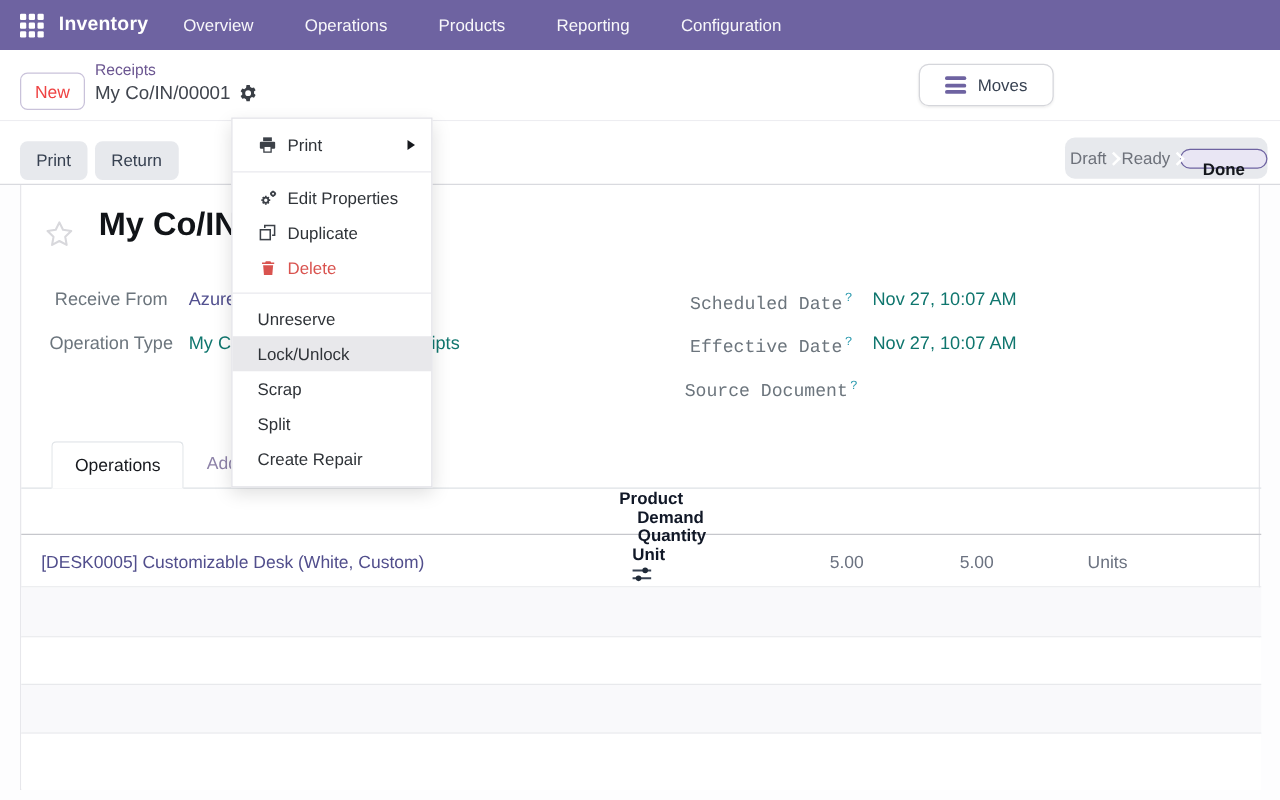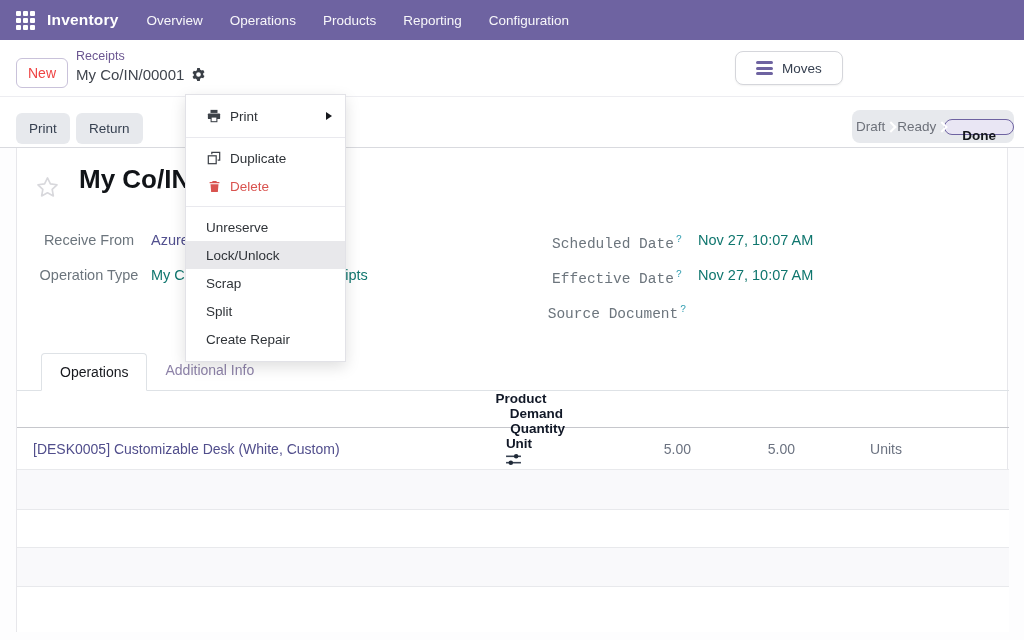--- a/index.html
+++ b/index.html
@@ -7,21 +7,21 @@
   body { font-family:"Liberation Sans", sans-serif; background:#fdfdfe; position:relative; }
   .screen { position:absolute; inset:0; }
 
   
   .navbar { position:absolute; top:0; left:0; width:1024px; height:40px; background:#6e63a1;
             display:flex; align-items:center; padding:0 16px; color:#fff; }
   .apps-grid { width:19px; height:19px; display:grid; grid-template-columns:repeat(3,5px);
                grid-template-rows:repeat(3,5px); gap:2px; margin-right:12px; cursor:pointer; }
   .apps-grid span { background:#fff; border-radius:1px; }
   .nav-app { font-size:15.5px; font-weight:700; margin-right:28px; letter-spacing:.2px; }
-  .nav-items { display:flex; gap:27px; font-size:13.5px; color:rgba(255,255,255,.95); }
+  .nav-items { display:flex; gap:41px; font-size:13.5px; color:rgba(255,255,255,.95); }
   .nav-items div { cursor:pointer; }
 
   
   .breadcrumb-bar { position:absolute; top:40px; left:0; width:1024px; height:57px; background:#fff;
                     border-bottom:1px solid #ededf1; }
   .btn-new { position:absolute; left:16px; top:18px; width:52px; height:30px; background:#fff;
              border:1px solid #c9c2da; border-radius:6px; color:#ef4444; font-size:14px;
              font-weight:500; cursor:pointer; font-family:inherit; }
   .bc-block { position:absolute; left:76px; top:10px; line-height:1; }
   .bc-parent { font-size:12.5px; color:#6b5691; font-weight:500; cursor:pointer; }
@@ -248,20 +248,31 @@
           <rect x="1" y="5" width="14" height="6.5" rx="1" fill="currentColor"></rect>
           <rect x="4.7" y="9.2" width="6.6" height="5.3" fill="#fff" stroke="currentColor" stroke-width="1.2"></rect>
         </svg>
       </span>
       <span>Print</span>
       <span class="caret-right"></span>
     </div>
     <div class="cm-sep"></div>
     <div class="cm-item">
       <span class="mi">
+        <svg width="15" height="15" viewBox="0 0 16 16" stroke="currentColor" fill="none" stroke-width="1.5">
+          <circle cx="6" cy="9.8" r="2.2"></circle>
+          <path d="M6 6v1.2M6 12.4v1.3M2.2 9.8h1.3M8.5 9.8h1.3M3.4 7.2l.9.9M7.7 11.5l.9.9M8.6 7.2l-.9.9M4.3 11.5l-.9.9"></path>
+          <circle cx="12.2" cy="4.2" r="1.6"></circle>
+          <path d="M12.2 1.6v.9M12.2 5.9v.9M9.6 4.2h.9M13.9 4.2h.9"></path>
+        </svg>
+      </span>
+      <span>Edit Properties</span>
+    </div>
+    <div class="cm-item">
+      <span class="mi">
         <svg width="14" height="14" viewBox="0 0 16 16" fill="none" stroke="currentColor" stroke-width="1.4">
           <path d="M5.5 3.8V1.5h9v9h-2.3"></path>
           <rect x="1.5" y="5.5" width="9" height="9"></rect>
         </svg>
       </span>
       <span>Duplicate</span>
     </div>
     <div class="cm-item danger">
       <span class="mi">
         <svg width="13" height="13" viewBox="0 0 16 16" fill="currentColor">

